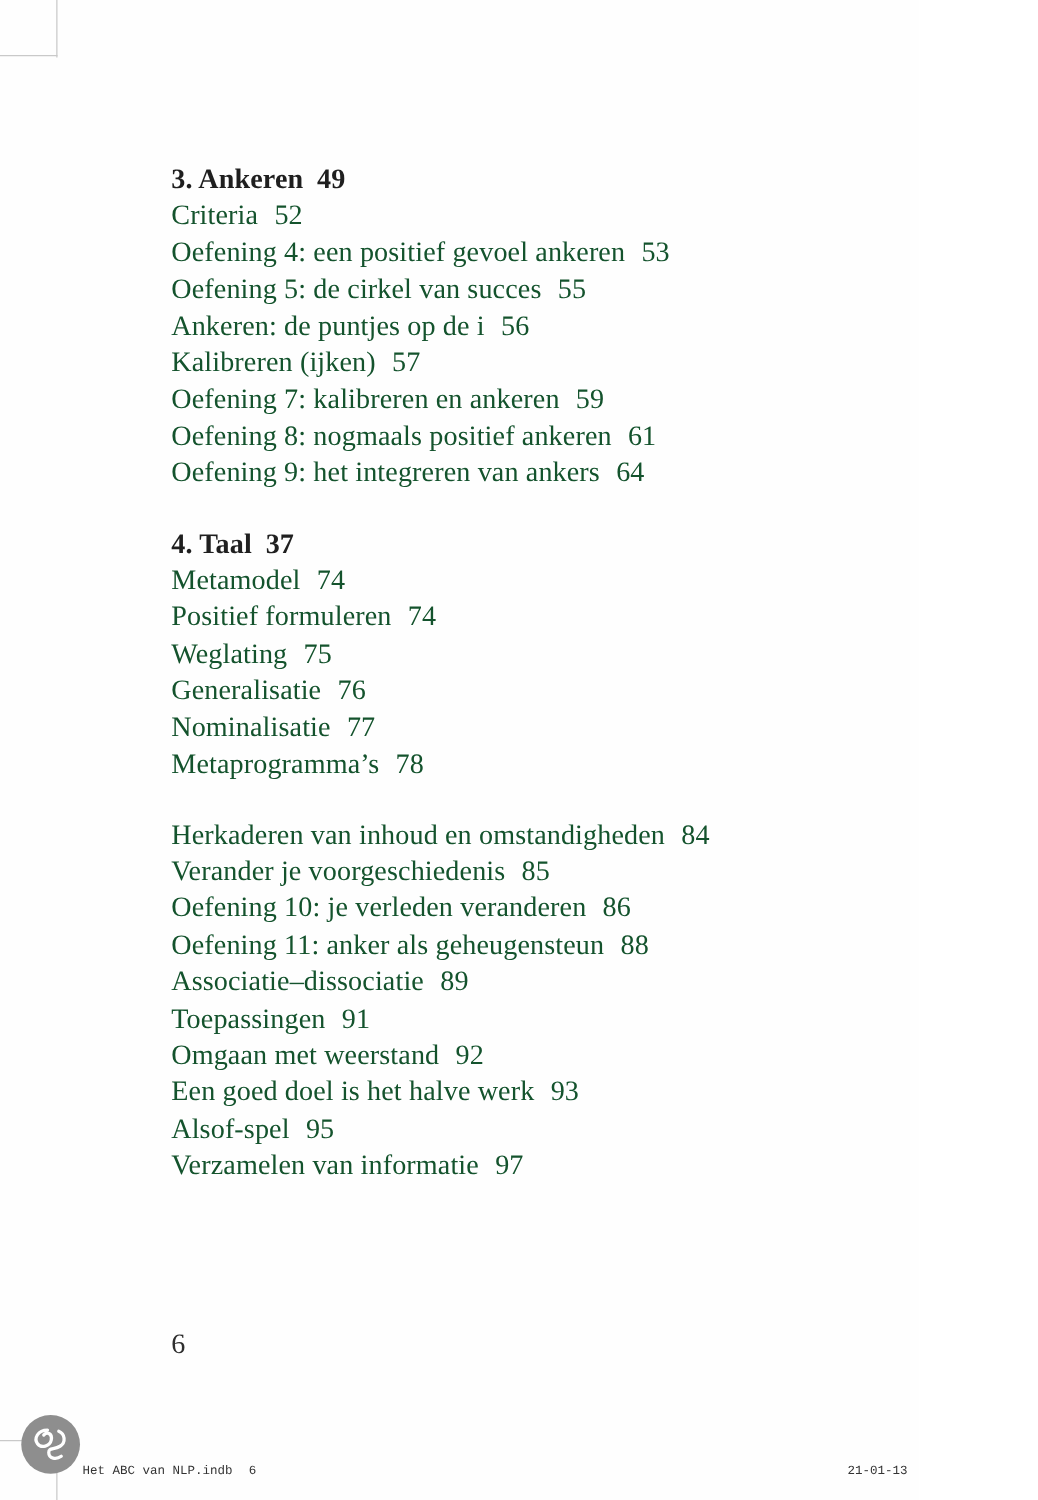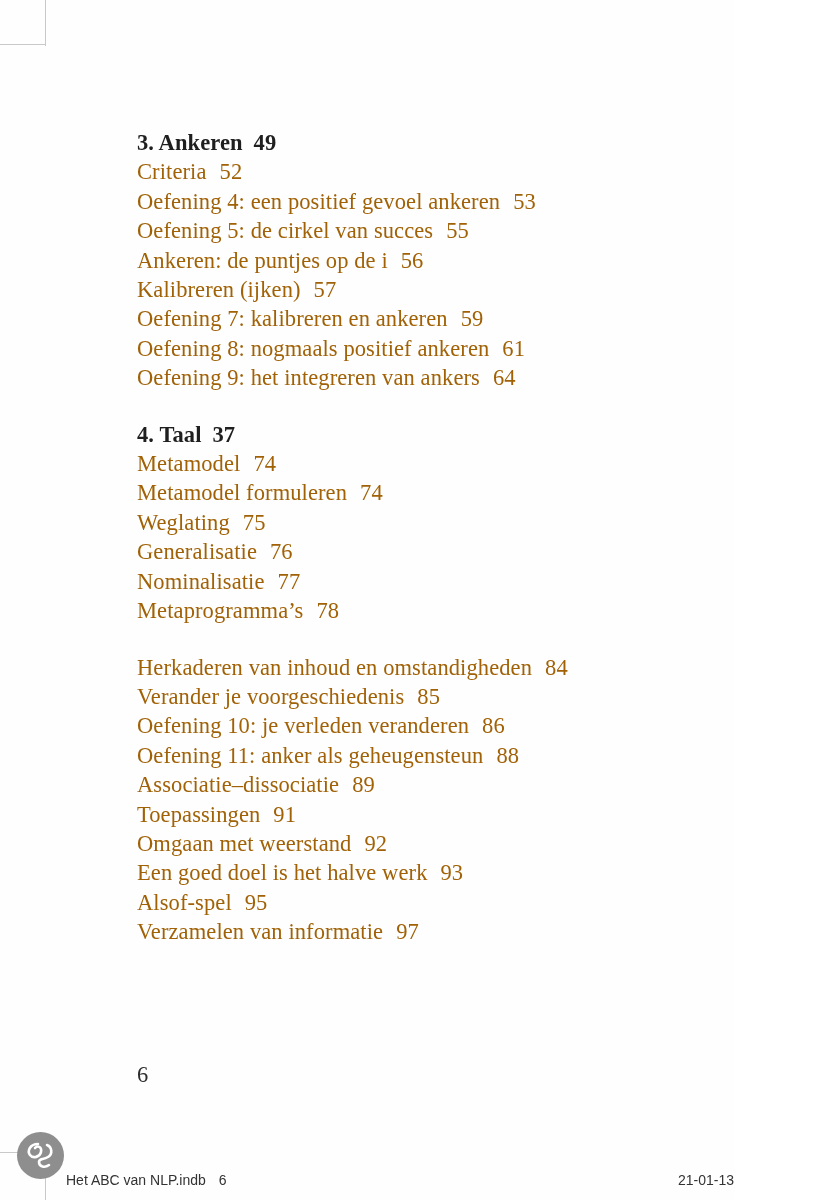--- a/index.html
+++ b/index.html
@@ -40,21 +40,21 @@
     top: 128px;
     width: 600px;
   }
 
   .toc-section { margin-bottom: 27px; }
   .toc-section:last-child { margin-bottom: 0; }
 
   .toc-line {
     font-size: 22.5px;
     line-height: 29.4px;
-    color: #a16207;
+    color: #14532d;
     white-space: nowrap;
     letter-spacing: 0.1px;
   }
   .toc-line.heading {
     font-weight: bold;
     color: #1f1f1f;
   }
   .toc-line .pg {
     padding-left: 13px;
   }
@@ -68,22 +68,22 @@
     left: 137px;
     top: 1060px;
     font-size: 22.5px;
     line-height: 29px;
     color: #2e2e2e;
   }
 
   
   .slug {
     position: absolute;
-    font-family: Liberation Sans, sans-serif;
-    font-size: 14px;
+    font-family: Liberation Mono, monospace;
+    font-size: 10px;
     color: #333333;
     white-space: nowrap;
   }
   .slug-left  { left: 66px;  top: 1172px; }
   .slug-right { left: 678px; top: 1172px; }
   .slug .gap { display: inline-block; width: 9px; }
   .slug .gap-wide { display: inline-block; width: 13px; }
 
   
   .imposition-mark {
@@ -123,21 +123,21 @@
         <div class="toc-line"><span>Oefening 5: de cirkel van succes</span><span class="pg">55</span></div>
         <div class="toc-line"><span>Ankeren: de puntjes op de i</span><span class="pg">56</span></div>
         <div class="toc-line"><span>Kalibreren (ijken)</span><span class="pg">57</span></div>
         <div class="toc-line"><span>Oefening 7: kalibreren en ankeren</span><span class="pg">59</span></div>
         <div class="toc-line"><span>Oefening 8: nogmaals positief ankeren</span><span class="pg">61</span></div>
         <div class="toc-line"><span>Oefening 9: het integreren van ankers</span><span class="pg">64</span></div>
       </div>
       <div class="toc-section">
         <div class="toc-line heading"><span>4. Taal</span><span class="pg">37</span></div>
         <div class="toc-line"><span>Metamodel</span><span class="pg">74</span></div>
-        <div class="toc-line"><span>Metamodel formuleren</span><span class="pg">74</span></div>
+        <div class="toc-line"><span>Positief formuleren</span><span class="pg">74</span></div>
         <div class="toc-line"><span>Weglating</span><span class="pg">75</span></div>
         <div class="toc-line"><span>Generalisatie</span><span class="pg">76</span></div>
         <div class="toc-line"><span>Nominalisatie</span><span class="pg">77</span></div>
         <div class="toc-line"><span>Metaprogramma’s</span><span class="pg">78</span></div>
       </div>
       <div class="toc-section">
         <div class="toc-line"><span>Herkaderen van inhoud en omstandigheden</span><span class="pg">84</span></div>
         <div class="toc-line"><span>Verander je voorgeschiedenis</span><span class="pg">85</span></div>
         <div class="toc-line"><span>Oefening 10: je verleden veranderen</span><span class="pg">86</span></div>
         <div class="toc-line"><span>Oefening 11: anker als geheugensteun</span><span class="pg">88</span></div>

